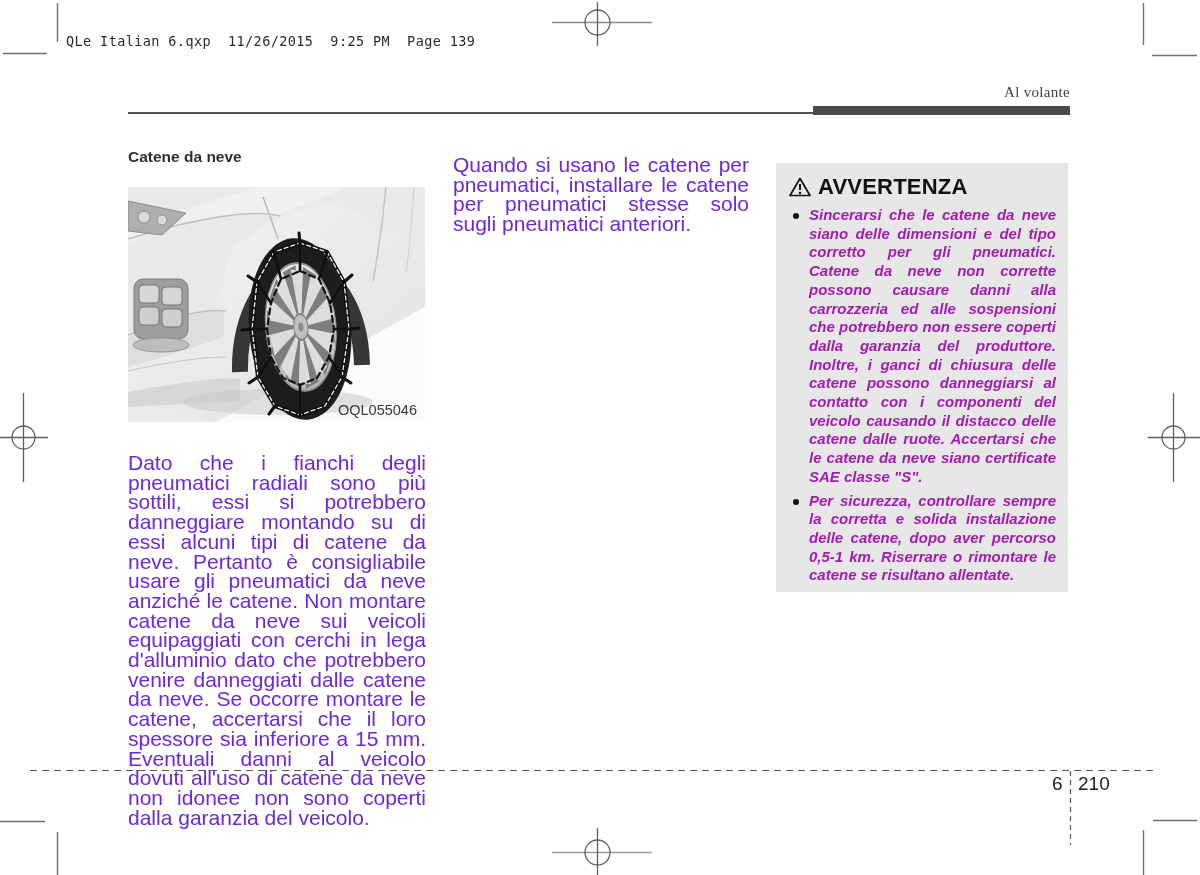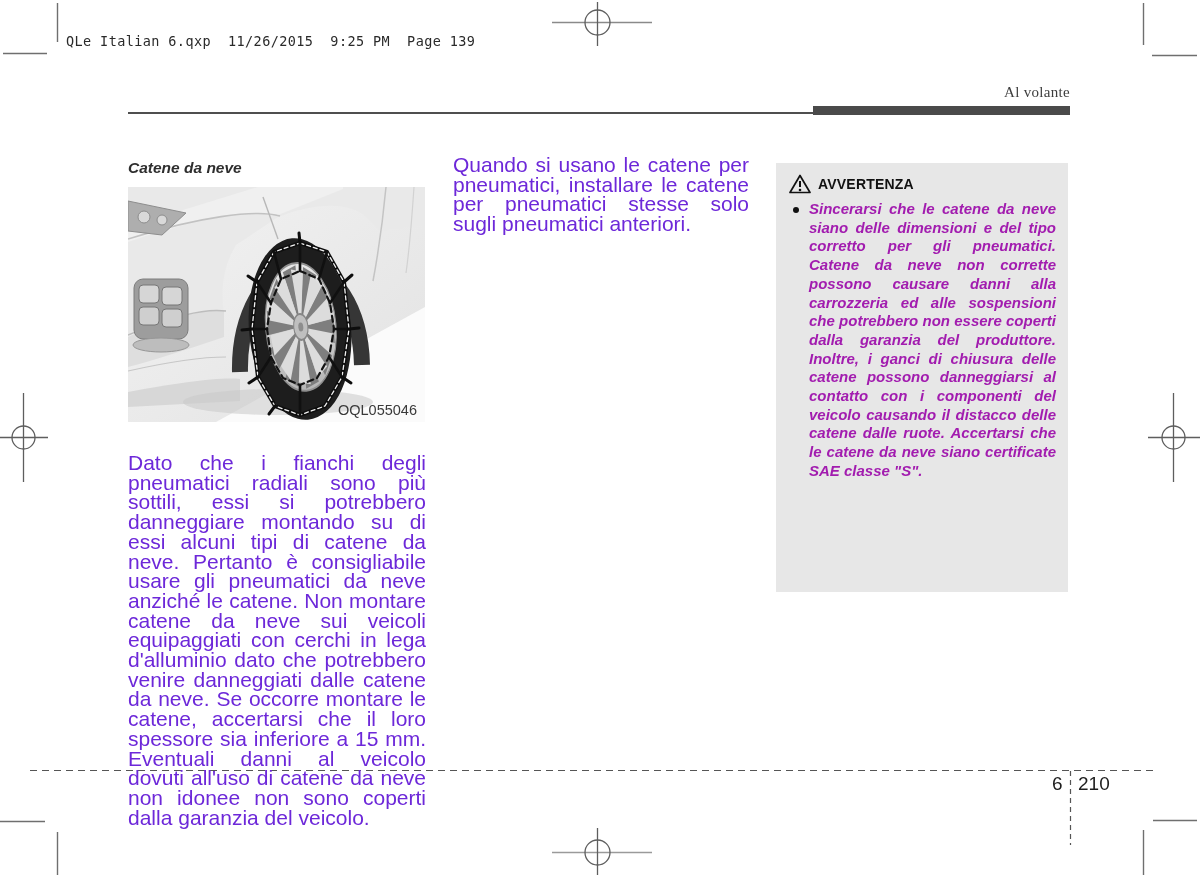--- a/index.html
+++ b/index.html
@@ -15,36 +15,36 @@
   }
   
   .page-title{
     top:84px;right:130px;font-family:"Liberation Serif",serif;
     font-size:15px;color:#3d3d3d;letter-spacing:.3px;
   }
   .rule-thin{left:128px;top:112px;width:686px;height:2px;background:#4f4f4f;}
   .rule-thick{left:813px;top:106px;width:257px;height:9px;background:#4a4a4a;}
   
   .col-heading{
-    left:128px;top:159px;font-size:15.5px;font-weight:bold;font-style:italic;color:#2e2e2e;
+    left:128px;top:148px;font-size:15.5px;font-weight:bold;color:#2e2e2e;
   }
   .figure{left:128px;top:187px;width:297px;height:235px;}
   .body-copy{
     font-size:21px;line-height:19.7px;color:#6d28d9;
     text-align:justify;text-justify:inter-word;
   }
   .left-body{left:128px;top:453px;width:298px;}
   .mid-body{left:453px;top:155px;width:296px;}
   
   .warnbox{
     left:776px;top:163px;width:292px;height:429px;background:#e7e7e7;
     box-sizing:border-box;padding:9px 12px 10px 12px;
   }
   .warn-head{display:flex;align-items:center;gap:7px;margin:2px 0 6px 1px;}
-  .warn-title{font-size:14px;font-weight:bold;color:#111;letter-spacing:.2px;}
+  .warn-title{font-size:22px;font-weight:bold;color:#111;letter-spacing:.2px;}
   .warn-item{
     position:relative;padding-left:21px;margin-bottom:5px;
     font-size:15px;font-weight:bold;font-style:italic;color:#a21caf;
     line-height:18.7px;text-align:justify;
   }
   .warn-item::before{
     content:"";position:absolute;left:5px;top:7px;width:6px;height:6px;border-radius:50%;background:#111;
   }
   
   .folio{top:773px;font-size:19px;color:#1e1e1e;}
@@ -225,16 +225,17 @@
 <div class="abs warnbox">
   <div class="warn-head">
     <svg width="22" height="20" viewBox="0 0 22 20">
       <polygon points="11,1.5 21,18.5 1,18.5" fill="none" stroke="#111" stroke-width="1.7" stroke-linejoin="round"></polygon>
       <line x1="11" y1="7" x2="11" y2="13" stroke="#111" stroke-width="2"></line>
       <circle cx="11" cy="16" r="1.3" fill="#111"></circle>
     </svg>
     <span class="warn-title">AVVERTENZA</span>
   </div>
   <div class="warn-item">Sincerarsi che le catene da neve siano delle dimensioni e del tipo corretto per gli pneumatici. Catene da neve non corrette possono causare danni alla carrozzeria ed alle sospensioni che potrebbero non essere coperti dalla garanzia del produttore. Inoltre, i ganci di chiusura delle catene possono danneggiarsi al contatto con i componenti del veicolo causando il distacco delle catene dalle ruote. Accertarsi che le catene da neve siano certificate SAE classe "S".</div>
+  <div class="warn-item">Per sicurezza, controllare sempre la corretta e solida installazione delle catene, dopo aver percorso 0,5-1 km. Riserrare o rimontare le catene se risultano allentate.</div>
 </div>
 
 <div class="abs folio folio-section">6</div>
 <div class="abs folio folio-page">210</div>
 
 </body></html>

